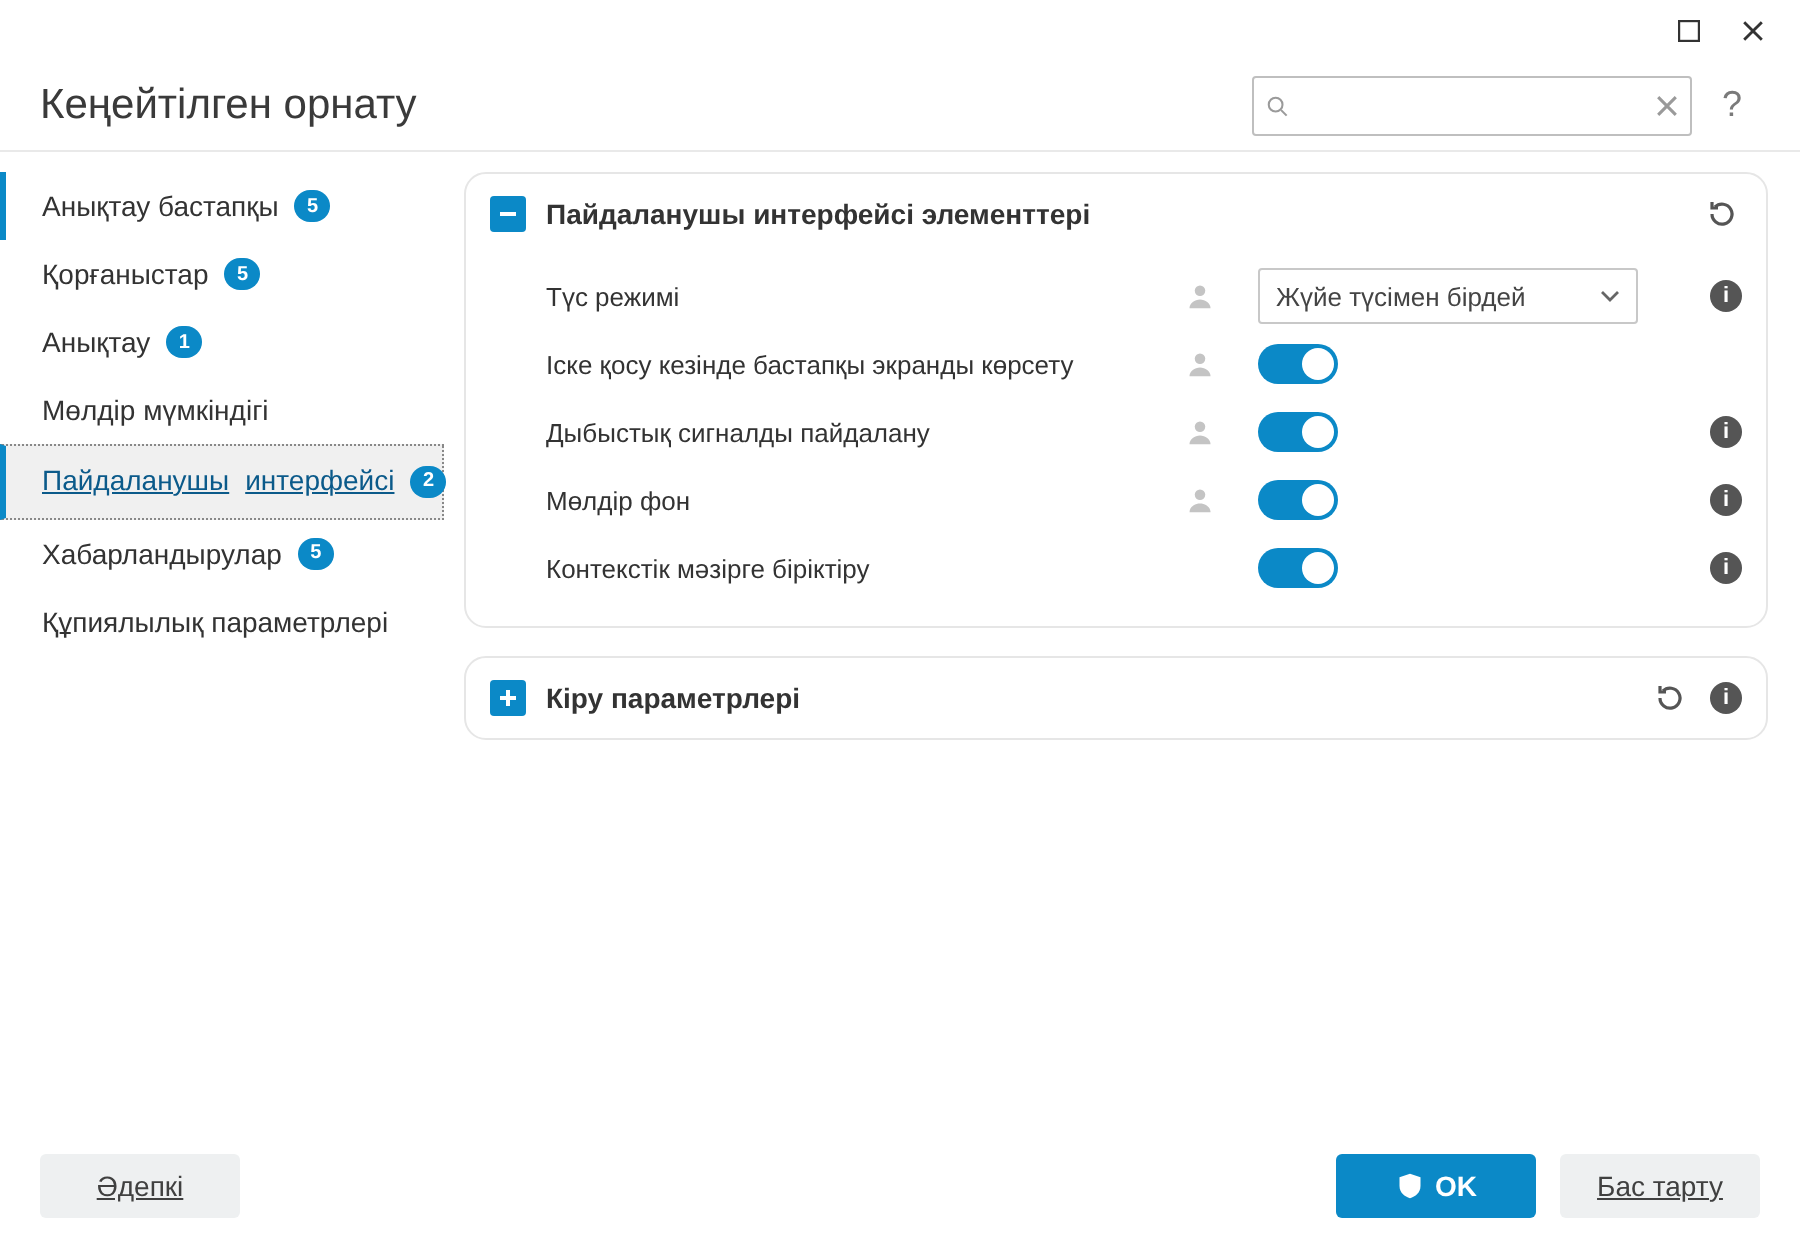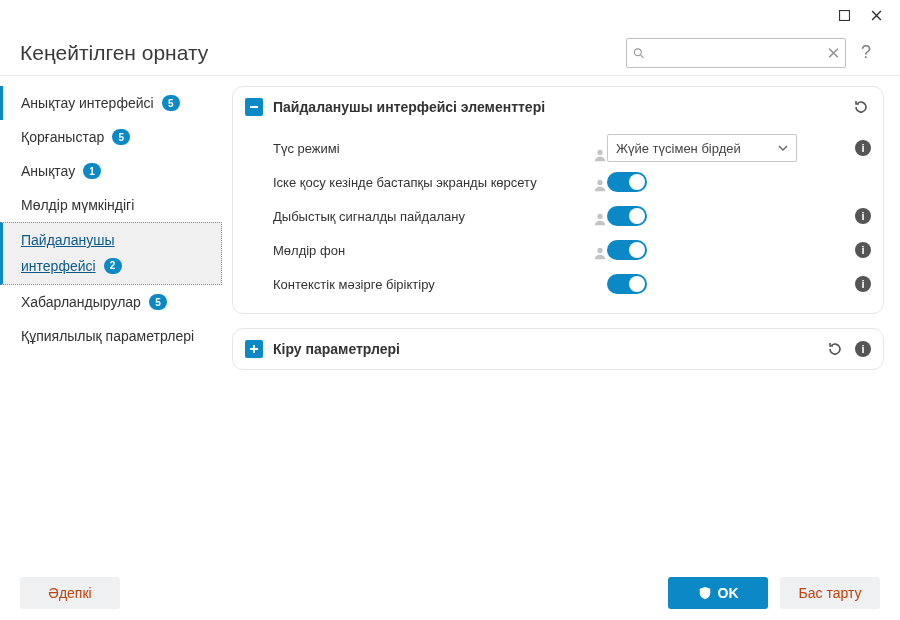--- a/index.html
+++ b/index.html
@@ -20,45 +20,45 @@
   .search-clear { width: 14px; height: 14px; cursor: pointer; }
   .help-btn { width: 28px; height: 30px; display: flex; align-items: center; justify-content: center; font-size: 18px; color: #7a7a7a; margin-left: 6px; cursor: pointer; }
   .body { display: flex; height: 490px; }
   .sidebar { width: 222px; padding: 10px 0; }
   .nav-item { position: relative; padding: 9px 16px 9px 18px; font-size: 14px; color: #333; cursor: pointer; display: flex; align-items: center; gap: 8px; border-left: 3px solid transparent; }
   .nav-item.selected { border-left-color: #0b89c7; background: #f0f0f0; border: 1px dotted #888; border-left: 3px solid #0b89c7; }
   .nav-item.selected .nav-label { color: #0b5a8a; text-decoration: underline; }
   .nav-item.with-accent { border-left-color: #0b89c7; }
   .nav-label { flex: 0 0 auto; }
   .badge { min-width: 18px; height: 16px; padding: 0 5px; border-radius: 8px; background: #0b89c7; color: #fff; font-size: 10px; font-weight: 700; display: inline-flex; align-items: center; justify-content: center; }
-  .nav-item.multi { flex-direction: column; align-items: flex-start; line-height: 1.25; }
+  .nav-item.multi { flex-direction: row; align-items: flex-end; line-height: 1.25; }
   .nav-item.multi .line2 { display:flex; align-items:center; gap:8px;}
   .main { flex: 1; padding: 10px 16px 10px 10px; background: #fff; }
   .panel { border: 1px solid #e6e6e6; border-radius: 11px; margin-bottom: 14px; background: #fff; }
   .panel-header { display: flex; align-items: center; padding: 10px 12px; }
   .expander { width: 18px; height: 18px; background: #0b89c7; color: #fff; display: flex; align-items: center; justify-content: center; border-radius: 2px; margin-right: 10px; cursor: pointer; }
   .expander svg { width: 10px; height: 10px; }
   .panel-title { font-size: 14px; color: #333; font-weight: 600; flex: 1; }
   .panel-header .reset { margin-left: auto; width: 20px; height: 20px; cursor: pointer; color: #555; display:flex; align-items:center; justify-content:center;}
   .panel-header .info { margin-left: 10px; }
   .panel-body { padding: 4px 12px 12px 40px; }
   .row { display: flex; align-items: center; height: 34px; font-size: 13px; color: #333; }
   .row-label { flex: 0 0 320px; }
-  .row-controls { flex: 1; display: flex; align-items: flex-end; gap: 0; }
+  .row-controls { flex: 1; display: flex; align-items: center; gap: 22px; }
   .user-icon { width: 14px; height: 14px; color: #b8b8b8; }
   .select { flex: 0 0 190px; height: 28px; border: 1px solid #c8c8c8; border-radius: 2px; background: #fff; display: flex; align-items: center; padding: 0 8px; font-size: 13px; color: #444; cursor: pointer; justify-content: space-between; }
   .select .chev { width: 10px; height: 10px; }
   .toggle { width: 40px; height: 20px; border-radius: 10px; background: #0b89c7; position: relative; cursor: pointer; }
   .toggle::after { content: ""; position: absolute; right: 2px; top: 2px; width: 16px; height: 16px; background: #fff; border-radius: 50%; }
   .info { width: 16px; height: 16px; border-radius: 50%; background: #555; color: #fff; font-size: 11px; font-weight: 700; display: inline-flex; align-items: center; justify-content: center; cursor: pointer; }
   .row-tail { margin-left: auto; display: flex; align-items: center; gap: 10px; }
   .footer { height: 54px; display: flex; align-items: center; padding: 0 20px; gap: 12px; }
   .footer-spacer { flex: 1; }
   .btn { height: 32px; min-width: 100px; border-radius: 3px; font-size: 14px; display: inline-flex; align-items: center; justify-content: center; gap: 6px; cursor: pointer; border: none; padding: 0 16px; }
-  .btn-default { background: #eef0f1; color: #c2410c; }
+  .btn-default { background: #eef0f1; color: #404040; text-decoration: underline; }
   .btn-primary { background: #0b89c7; color: #fff; font-weight: 600; }
   .btn-primary svg { width: 14px; height: 14px; fill: #fff; }
 </style>
 </head>
 <body>
 
 <div class="titlebar">
   <div class="tb-spacer"></div>
   <div class="tb-btn">
     <svg viewBox="0 0 10 10">
@@ -85,21 +85,21 @@
         <path d="M1 1 L9 9 M9 1 L1 9" stroke="#9a9a9a" stroke-width="1.4"></path>
       </svg>
   </div>
   <div class="help-btn">?</div>
 </div>
 
 <div class="body">
 
   <div class="sidebar">
     <div class="nav-item with-accent">
-      <span class="nav-label">Анықтау интерфейсі</span>
+      <span class="nav-label">Анықтау бастапқы</span>
       <span class="badge">5</span>
     </div>
     <div class="nav-item">
       <span class="nav-label">Қорғаныстар</span>
       <span class="badge">5</span>
     </div>
     <div class="nav-item">
       <span class="nav-label">Анықтау</span>
       <span class="badge">1</span>
     </div>

